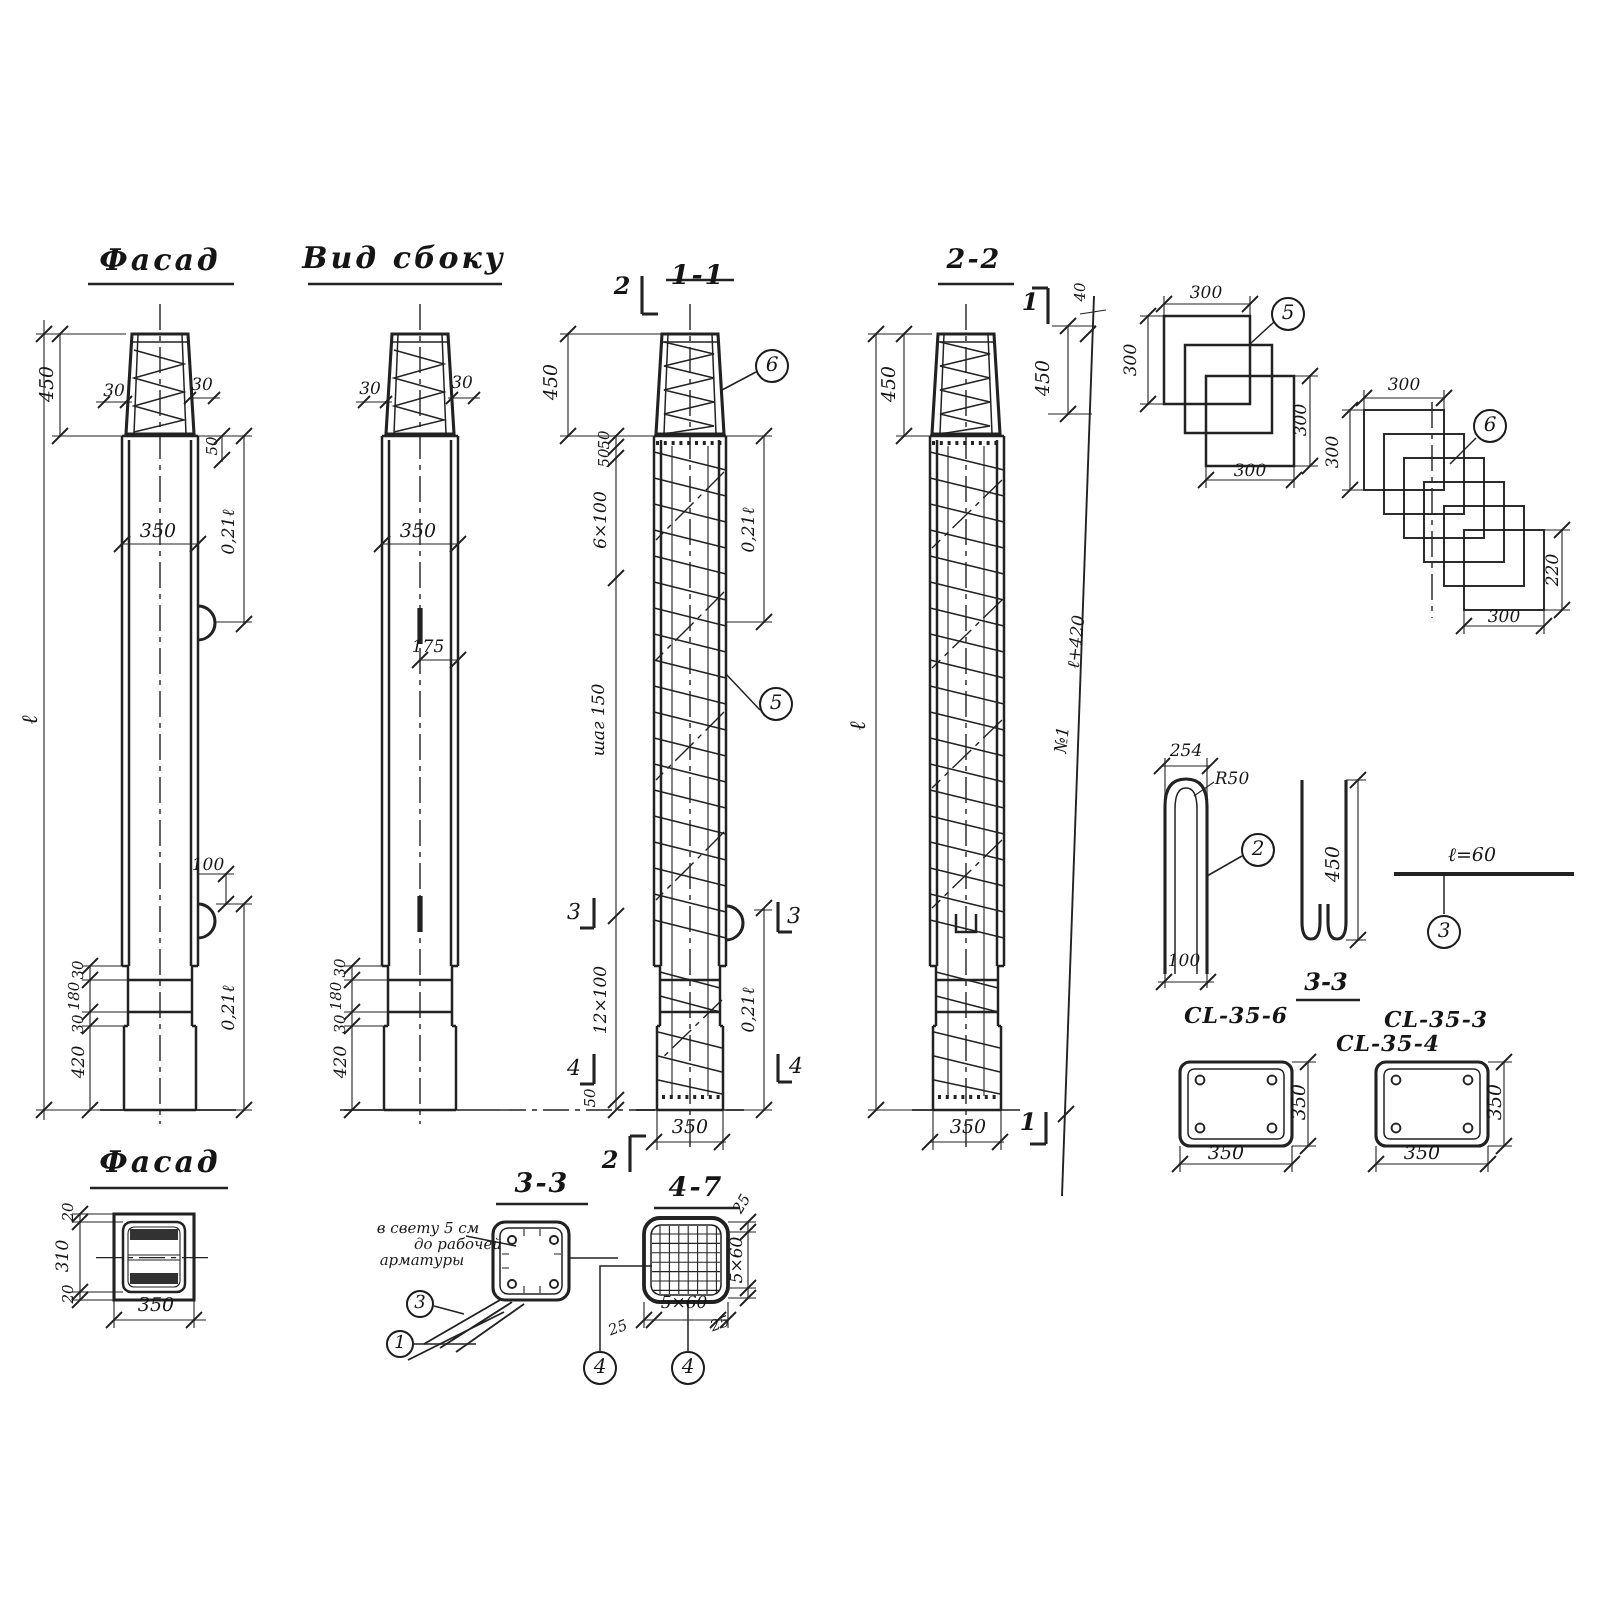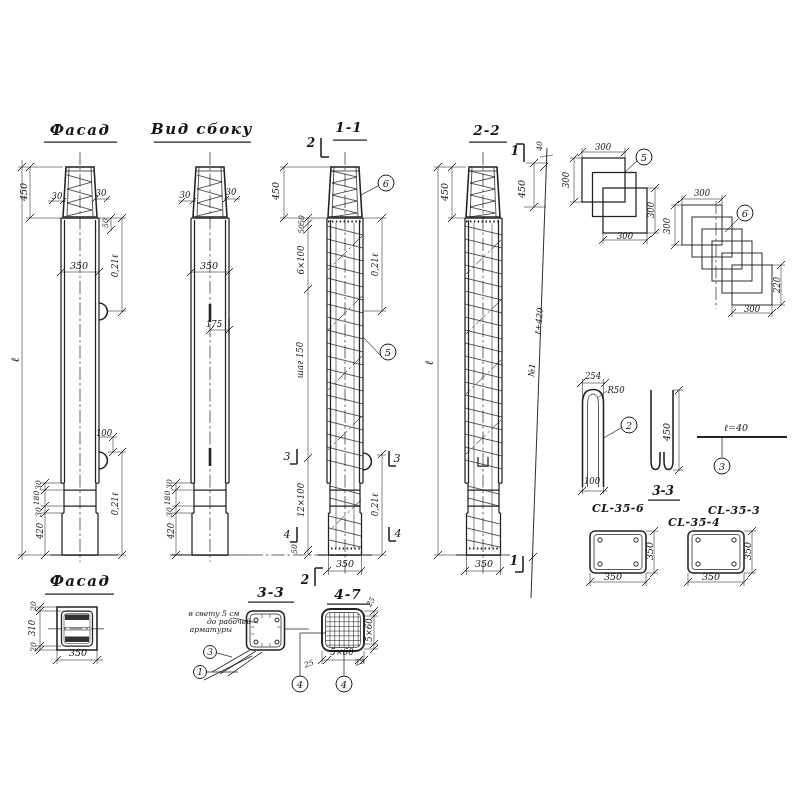--- a/index.html
+++ b/index.html
@@ -211,29 +211,29 @@
     <rect class="s07" x="325.5" y="612.5" width="35" height="35" rx="5"></rect>
     <path class="s06" d="M330,613 V647 M334.7,613 V647 M339.4,613 V647 M344.1,613 V647 M348.8,613 V647 M353.5,613 V647 M358.2,613 V647 M326,617 H360 M326,621.7 H360 M326,626.4 H360 M326,631.1 H360 M326,635.8 H360 M326,640.5 H360 M326,645.2 H360"></path>
     <path class="s06" d="M374,611 V649 M364,611 H378 M364,616 H378 M364,644 H378 M364,649 H378 M322,660 H364 M322,651 V664 M364,651 V664"></path>
     <path class="s09" d="M370,615 L378,607 M370,620 L378,612 M370,648 L378,640 M370,653 L378,645 M318,664 L326,656 M323,664 L331,656 M355,664 L363,656 M360,664 L368,656"></path>
     <path class="s07" d="M300,676 V633 H326 M344,676 V652"></path>
   </g>
 </svg>
 
 <span class="lb ttl" style="left:80px;top:130px">Фасад</span>
 <span class="lb ttl" style="left:202px;top:129px">Вид сбоку</span>
-<span class="lb ttl2" style="left:349px;top:127px">1-1</span>
+<span class="lb ttl2" style="left:349px;top:138px">1-1</span>
 <span class="lb ttl2" style="left:487px;top:130px">2-2</span>
 <span class="lb ttl" style="left:80px;top:581px">Фасад</span>
 <span class="lb ttl2" style="left:271px;top:592px">3-3</span>
 <span class="lb ttl2" style="left:348px;top:594px">4-7</span>
 <span class="lb ttl3" style="left:663px;top:491px">3-3</span>
 
 <span class="lb mk" style="left:618px;top:508px">CL-35-6</span>
-<span class="lb mk" style="left:734px;top:510px">CL-35-3</span>
+<span class="lb mk" style="left:718px;top:510px">CL-35-3</span>
 <span class="lb mk" style="left:694px;top:522px">CL-35-4</span>
 
 <span class="lb rot" style="left:24px;top:192px">450</span>
 <span class="lb fs8" style="left:57px;top:196px">30</span>
 <span class="lb fs8" style="left:101px;top:193px">30</span>
 <span class="lb rot fs7" style="left:106px;top:223px">50</span>
 <span class="lb" style="left:79px;top:266px">350</span>
 <span class="lb rot fs8" style="left:115px;top:266px">0,21ℓ</span>
 <span class="lb fs8" style="left:104px;top:433px">100</span>
 <span class="lb rot fs8" style="left:115px;top:504px">0,21ℓ</span>
@@ -298,21 +298,21 @@
 <span class="lb fs8" style="left:752px;top:309px">300</span>
 <span class="circ" style="left:745px;top:213px">6</span>
 
 <span class="lb fs8" style="left:593px;top:376px">254</span>
 <span class="lb fs8" style="left:616px;top:390px">R50</span>
 <span class="lb fs8" style="left:592px;top:481px">100</span>
 <span class="circ" style="left:629px;top:425px">2</span>
 
 <span class="lb rot" style="left:667px;top:432px">450</span>
 
-<span class="lb" style="left:736px;top:428px">ℓ=40</span>
+<span class="lb" style="left:736px;top:428px">ℓ=60</span>
 <span class="circ" style="left:722px;top:466px">3</span>
 
 <span class="lb rot" style="left:650px;top:551px">350</span>
 <span class="lb" style="left:613px;top:577px">350</span>
 <span class="lb rot" style="left:748px;top:551px">350</span>
 <span class="lb" style="left:711px;top:577px">350</span>
 
 <span class="lb fs7" style="left:214px;top:614px">в свету 5 см</span>
 <span class="lb fs7" style="left:229px;top:622px">до рабочей</span>
 <span class="lb fs7" style="left:211px;top:630px">арматуры</span>

